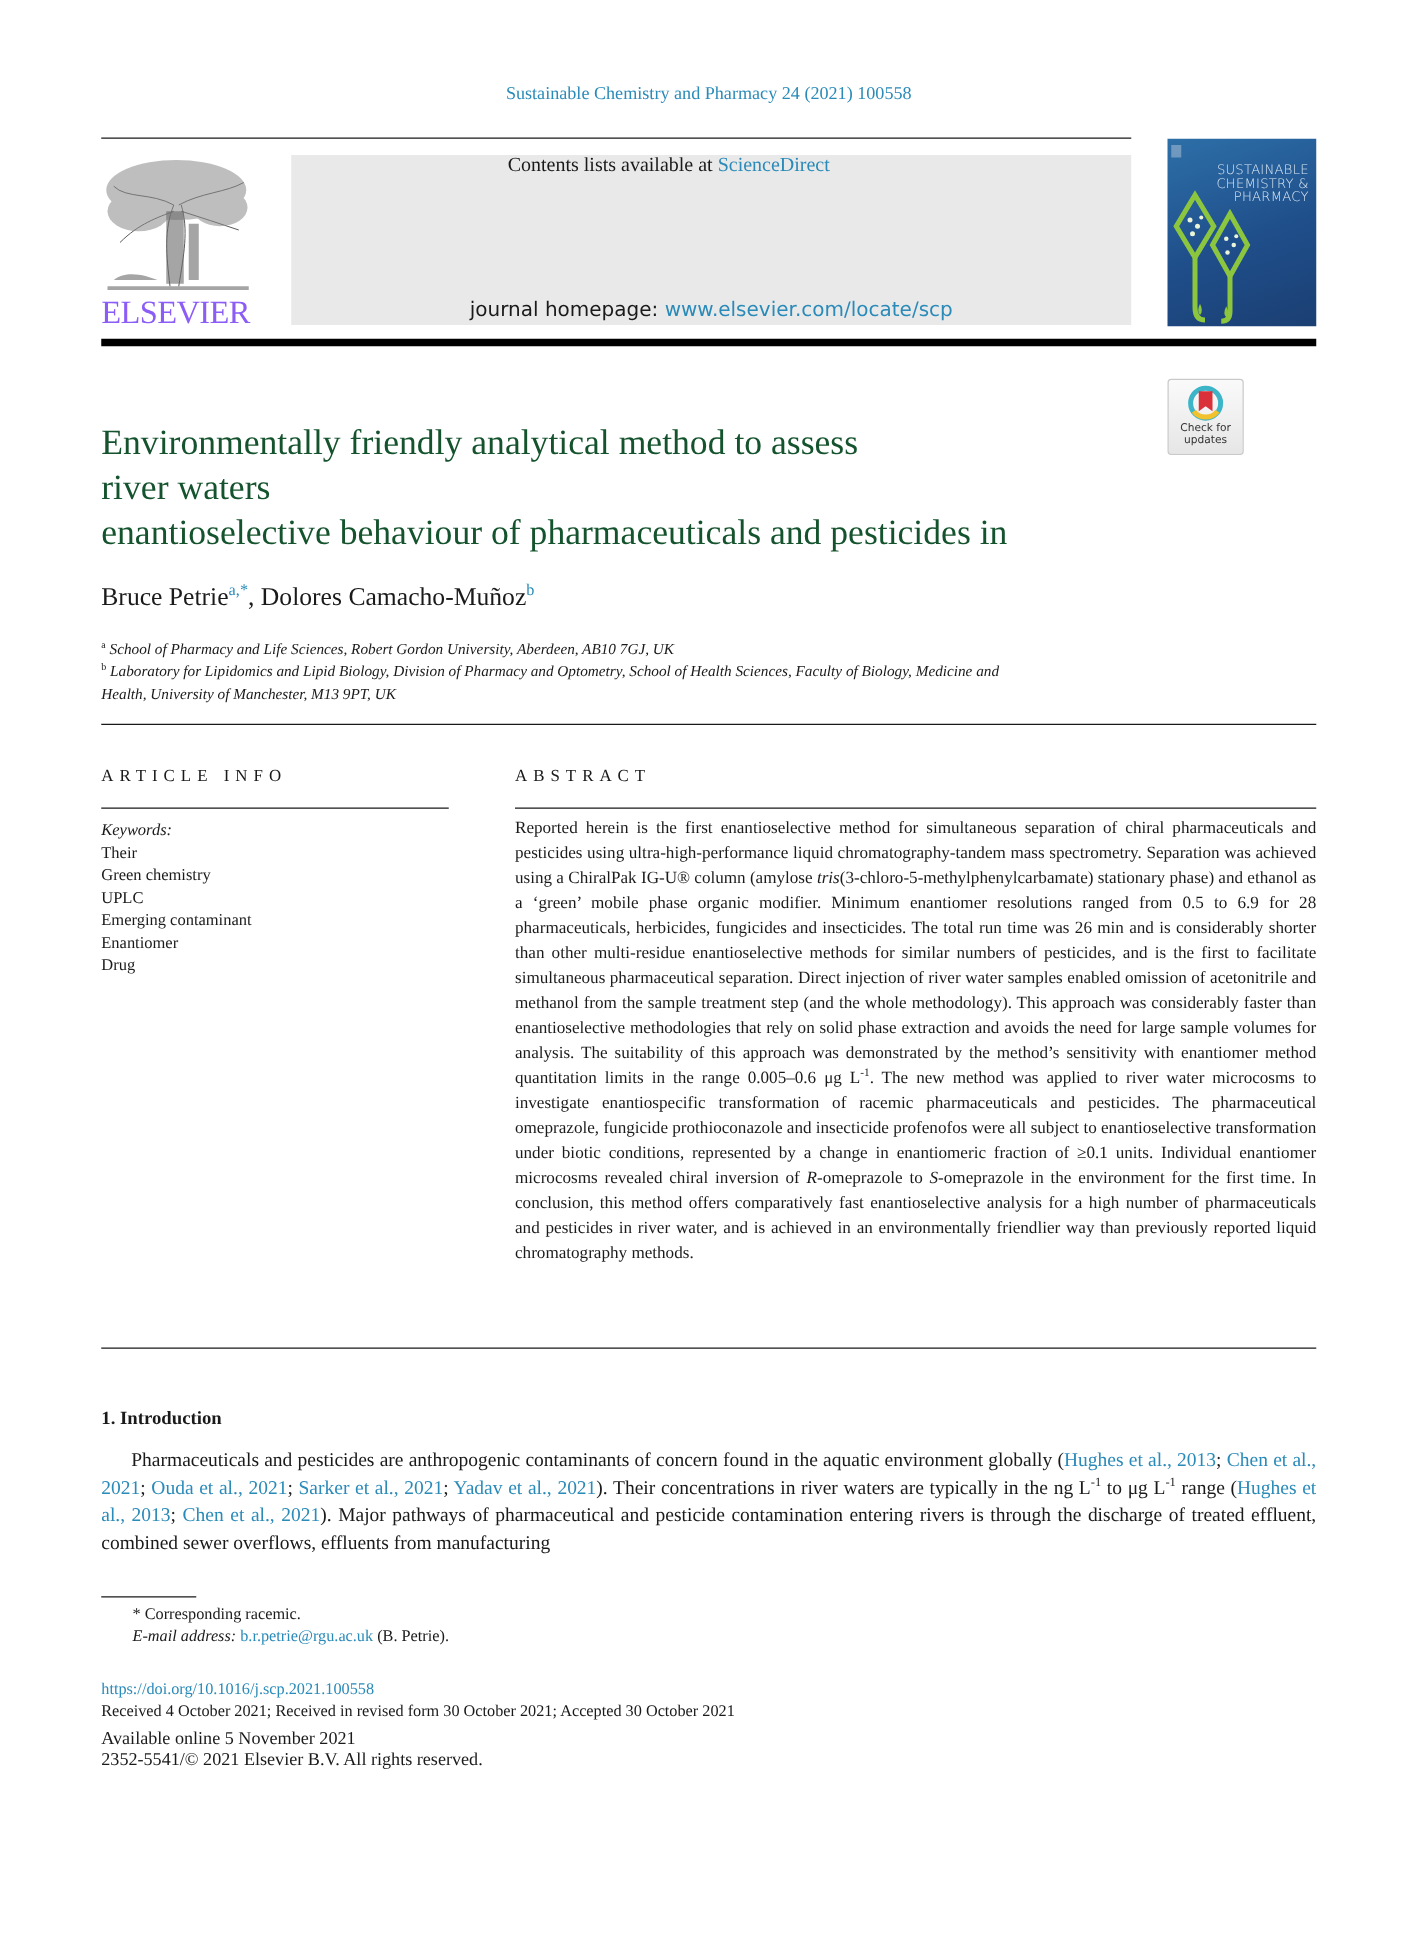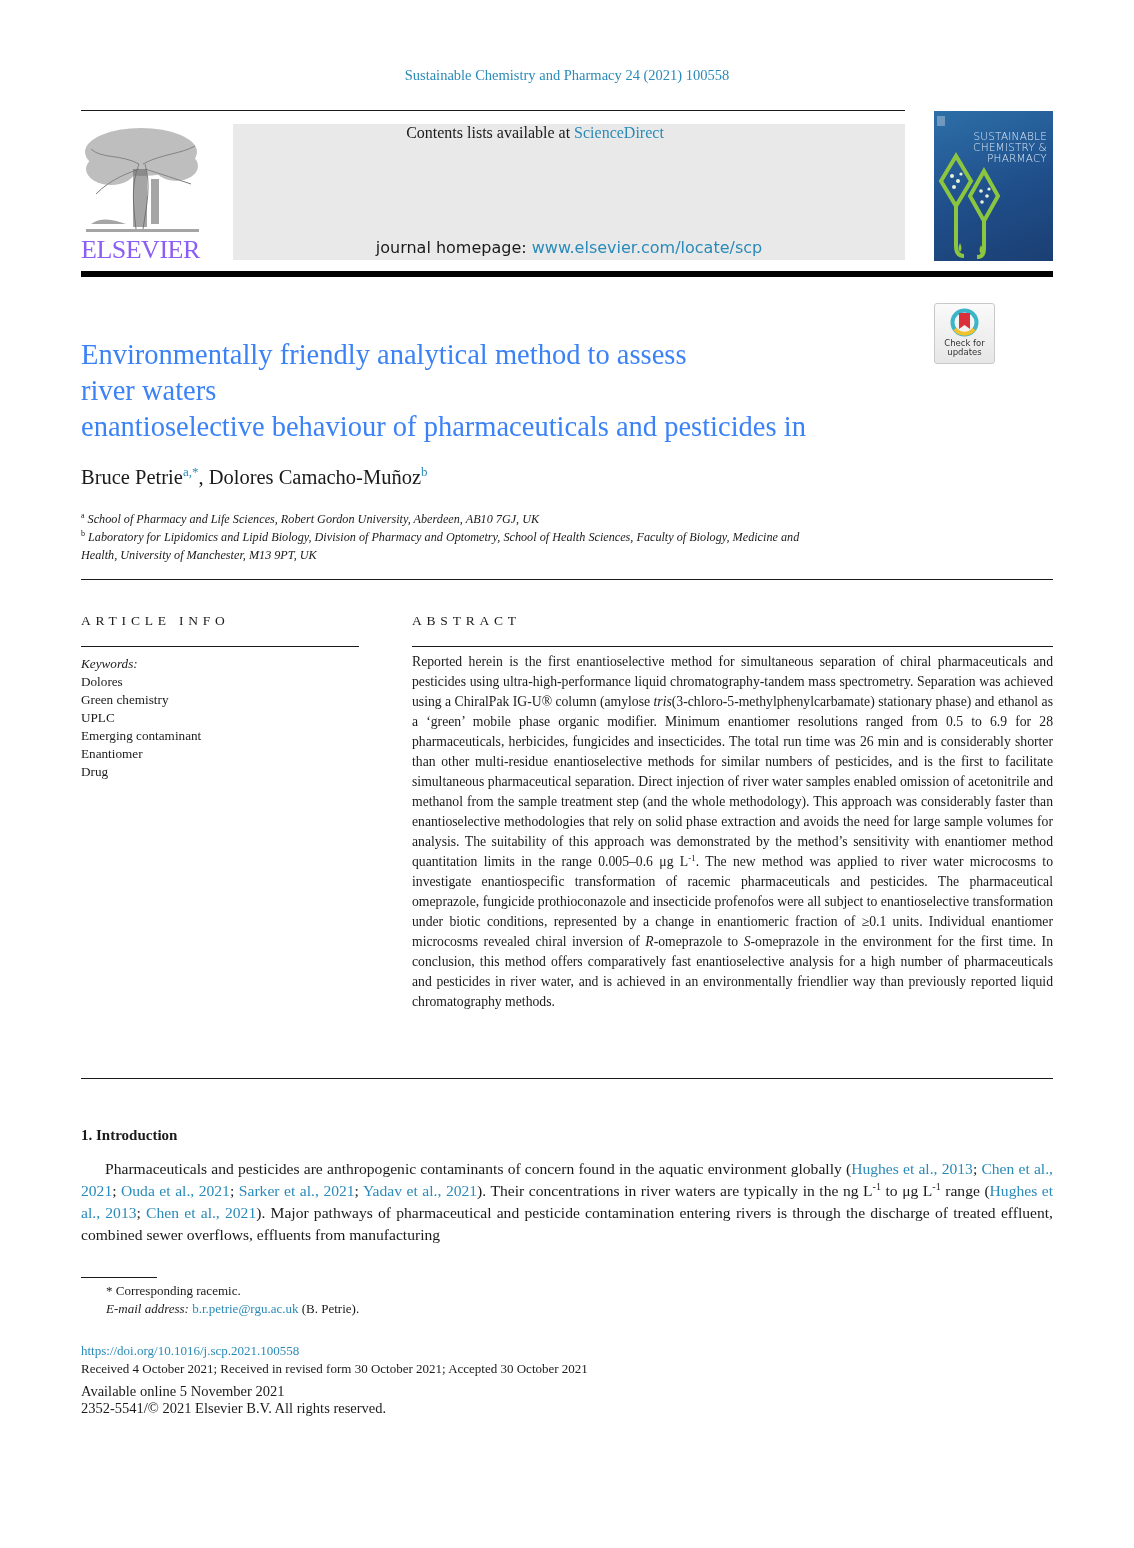--- a/index.html
+++ b/index.html
@@ -13,21 +13,21 @@
   .elsevier-word { left:0; top:111px; width:122px; font-size:26px; color:#8b5cf6; letter-spacing:-0.5px; }
   .banner { left:233px; top:124px; width:672px; height:136px; background:#e9e9e9; }
   .contents { left:0; width:604px; top:0; text-align:center; font-size:16px; }
   .journal-title { left:0; width:672px; top:48px; text-align:center; font-size:29px; color:#1a1a1a; }
   .homepage { left:0; width:672px; top:114px; text-align:center; font-size:16px; font-family:"DejaVu Sans", sans-serif; }
   .cover { left:934px; top:111px; width:119px; height:150px; background:linear-gradient(160deg,#2d6fa8 0%,#1f4e8a 55%,#1b3f73 100%); overflow:hidden; }
   .cover-title { right:6px; top:20px; text-align:right; font-family:"DejaVu Sans", sans-serif; font-size:10.5px; line-height:11px; color:#d8e6f4; font-weight:300; letter-spacing:0.2px; }
   .rule-thick { left:81px; width:972px; top:271px; height:6px; background:#000; }
   .crossmark { left:934px; top:303px; width:59px; height:59px; border:1px solid #c9c9c9; border-radius:3px; background:linear-gradient(#fafafa,#e6e6e6); }
   .cm-label { left:0; width:59px; top:35px; text-align:center; font-family:"DejaVu Sans", sans-serif; font-size:8.5px; line-height:9px; color:#333; }
-  .article-title { left:81px; top:337px; width:840px; font-size:28.5px; line-height:36px; color:#3b82f6; }
+  .article-title { left:81px; top:337px; width:840px; font-size:28.5px; line-height:36px; color:#14532d; }
   .authors { left:81px; top:464px; font-size:20.5px; }
   .authors sup { font-size:13px; color:#2a8ab8; vertical-align:8px; }
   .affil { left:81px; font-size:12.2px; font-style:italic; line-height:18px; width:830px; }
   .affil sup { font-style:normal; font-size:8px; vertical-align:5px; }
   .rule-mid { left:81px; width:972px; top:579px; height:1px; background:#1a1a1a; }
   .section-caps { font-size:13.5px; letter-spacing:4.8px; top:613px; }
   .rule-ai { left:81px; width:278px; top:646px; height:1px; background:#1a1a1a; }
   .rule-ab { left:412px; width:641px; top:646px; height:1px; background:#1a1a1a; }
   .kw { left:81px; top:655px; font-size:13.2px; line-height:18px; }
   .kw .kw-label { font-style:italic; }
@@ -132,21 +132,21 @@
 
 <div class="abs rule-mid"></div>
 
 <div class="abs section-caps" style="left:81px">ARTICLE INFO</div>
 <div class="abs section-caps" style="left:412px">ABSTRACT</div>
 <div class="abs rule-ai"></div>
 <div class="abs rule-ab"></div>
 
 <div class="abs kw">
   <div class="kw-label">Keywords:</div>
-  <div>Dolores</div>
+  <div>Their</div>
   <div>Green chemistry</div>
   <div>UPLC</div>
   <div>Emerging contaminant</div>
   <div>Enantiomer</div>
   <div>Drug</div>
 </div>
 
 <div class="abs abstract"><span>Reported herein is the first enantioselective method for simultaneous separation of chiral phar­maceuticals and pesticides using ultra-high-performance liquid chromatography-tandem mass spectrometry. Separation was achieved using a ChiralPak IG-U® column (amylose </span><i>tris</i><span>(3-chloro-5-methylphenylcarbamate) stationary phase) and ethanol as a ‘green’ mobile phase organic mod­ifier. Minimum enantiomer resolutions ranged from 0.5 to 6.9 for 28 pharmaceuticals, herbicides, fungicides and insecticides. The total run time was 26 min and is considerably shorter than other multi-residue enantioselective methods for similar numbers of pesticides, and is the first to facilitate simultaneous pharmaceutical separation. Direct injection of river water samples enabled omission of acetonitrile and methanol from the sample treatment step (and the whole method­ology). This approach was considerably faster than enantioselective methodologies that rely on solid phase extraction and avoids the need for large sample volumes for analysis. The suitability of this approach was demonstrated by the method’s sensitivity with enantiomer method quan­titation limits in the range 0.005–0.6 μg L</span><sup>-1</sup><span>. The new method was applied to river water mi­crocosms to investigate enantiospecific transformation of racemic pharmaceuticals and pesticides. The pharmaceutical omeprazole, fungicide prothioconazole and insecticide profenofos were all subject to enantioselective transformation under biotic conditions, represented by a change in enantiomeric fraction of ≥0.1 units. Individual enantiomer microcosms revealed chiral inversion of </span><i>R</i><span>-omeprazole to </span><i>S</i><span>-omeprazole in the environment for the first time. In conclusion, this method offers comparatively fast enantioselective analysis for a high number of pharmaceuticals and pesticides in river water, and is achieved in an environmentally friendlier way than previously reported liquid chromatography methods.</span></div>
 
 <div class="abs rule-ab-end"></div>

